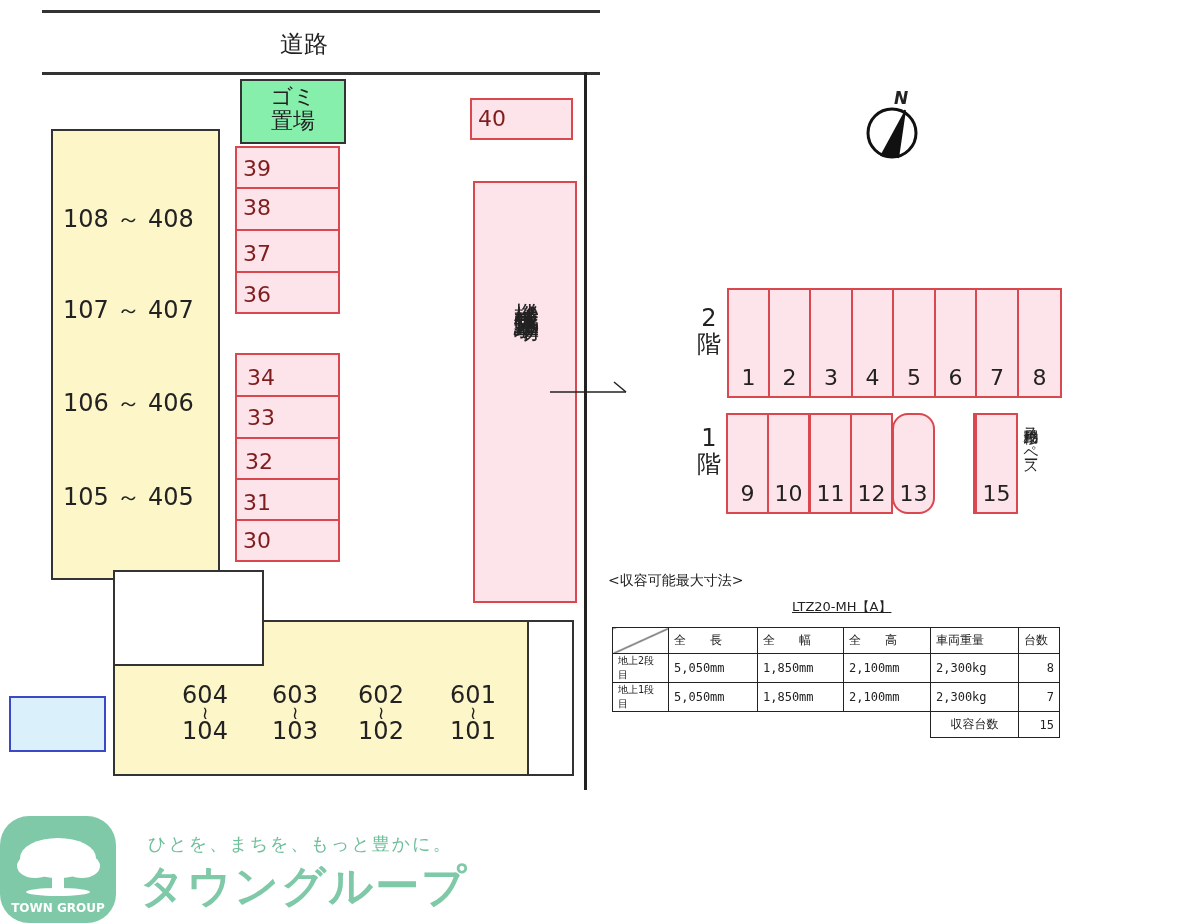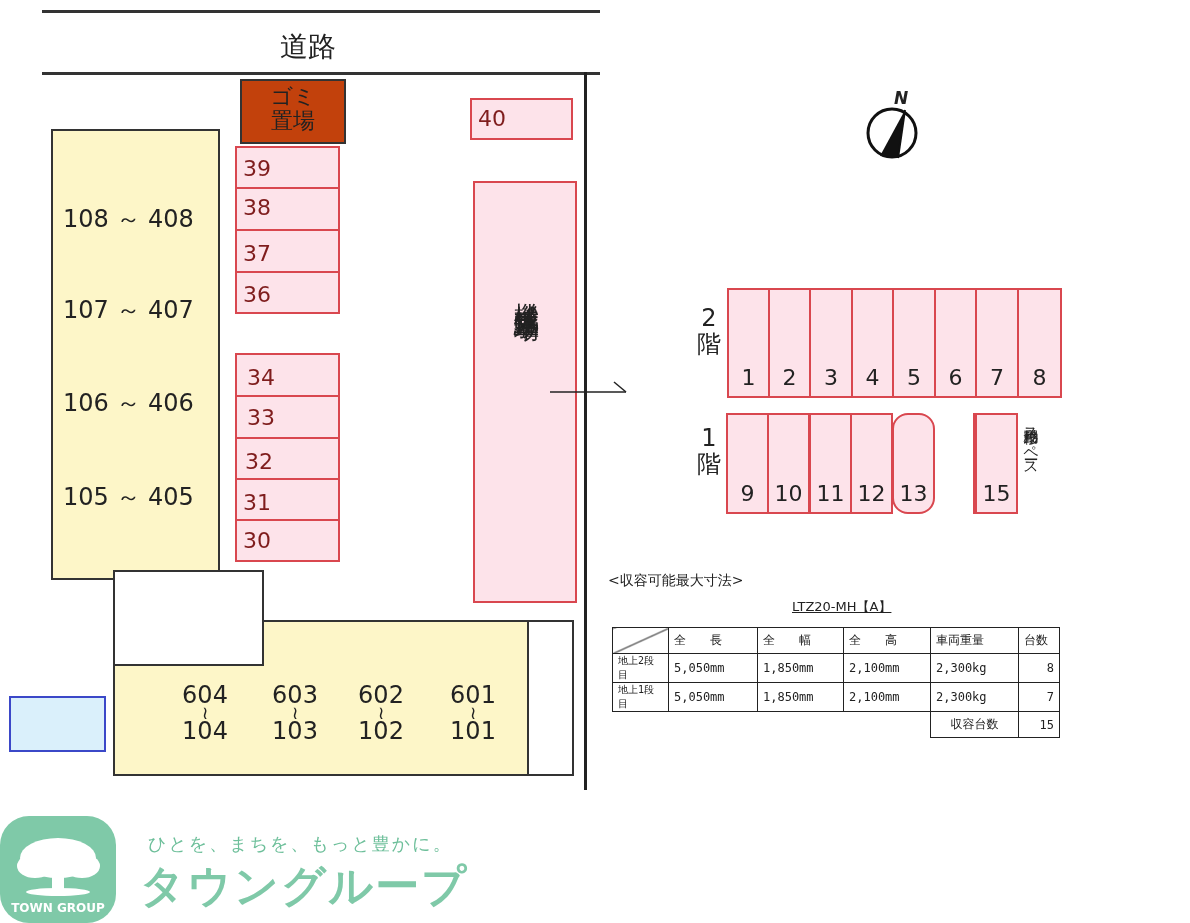--- a/index.html
+++ b/index.html
@@ -6,35 +6,35 @@
   body{width:1190px;height:923px;position:relative;overflow:hidden;font-family:"DejaVu Sans",sans-serif;color:#222;}
   .abs{position:absolute;box-sizing:border-box;}
   .hline{position:absolute;height:3px;background:#333;}
   .vline{position:absolute;width:3px;background:#222;}
   .bldg{background:#fdf6c8;border:2px solid #333;}
   .slot{background:#fde3ea;border:2px solid #d9474f;}
   .slot-num{font-size:22px;color:#7f1d1d;position:absolute;left:6px;}
   .bldg-label{font-size:24px;position:absolute;left:10px;white-space:nowrap;}
   .unit-col{position:absolute;text-align:center;font-size:24px;line-height:22px;width:60px;}
   .unit-col .tilde{display:block;font-size:18px;line-height:14px;}
-  .garbage{background:#c2410c;border:2px solid #333;text-align:center;font-size:22px;line-height:24px;padding-top:4px;}
+  .garbage{background:#86efac;border:2px solid #333;text-align:center;font-size:22px;line-height:24px;padding-top:4px;}
   .vert{writing-mode:vertical-rl;text-orientation:upright;font-size:25px;letter-spacing:2px;}
   .lift-cell{position:absolute;background:#fde3ea;border:2px solid #d9474f;box-sizing:border-box;}
   .lift-cell span{position:absolute;bottom:6px;left:0;right:0;text-align:center;font-size:22px;}
   .floor-label{position:absolute;font-size:24px;text-align:center;line-height:26px;width:30px;}
   table.spec{position:absolute;left:612px;top:627px;border-collapse:collapse;font-size:12px;font-family:"DejaVu Sans Mono",monospace;}
   table.spec td{border:1.5px solid #222;height:25px;padding:0 5px;}
   .logo-box{position:absolute;left:0;top:816px;width:116px;height:107px;background:#7fc9a8;border-radius:29px;}
   .logo-text{position:absolute;left:0;right:0;bottom:8px;text-align:center;color:#fff;font-size:12px;font-weight:bold;}
 </style>
 </head>
 <body>
 
 <div class="hline" style="left:42px;top:10px;width:558px;"></div>
-<div class="abs" style="left:280px;top:28px;font-size:28px;">道路</div>
+<div class="abs" style="left:280px;top:28px;font-size:24px;">道路</div>
 <div class="hline" style="left:42px;top:72px;width:558px;"></div>
 <div class="vline" style="left:584px;top:72px;height:718px;"></div>
 
 <div class="abs garbage" style="left:240px;top:79px;width:106px;height:65px;">
   <div>ゴミ</div>
   <div>置場</div>
 </div>
 
 <div class="abs slot" style="left:470px;top:98px;width:103px;height:42px;">
   <span class="slot-num" style="top:6px;">40</span>

